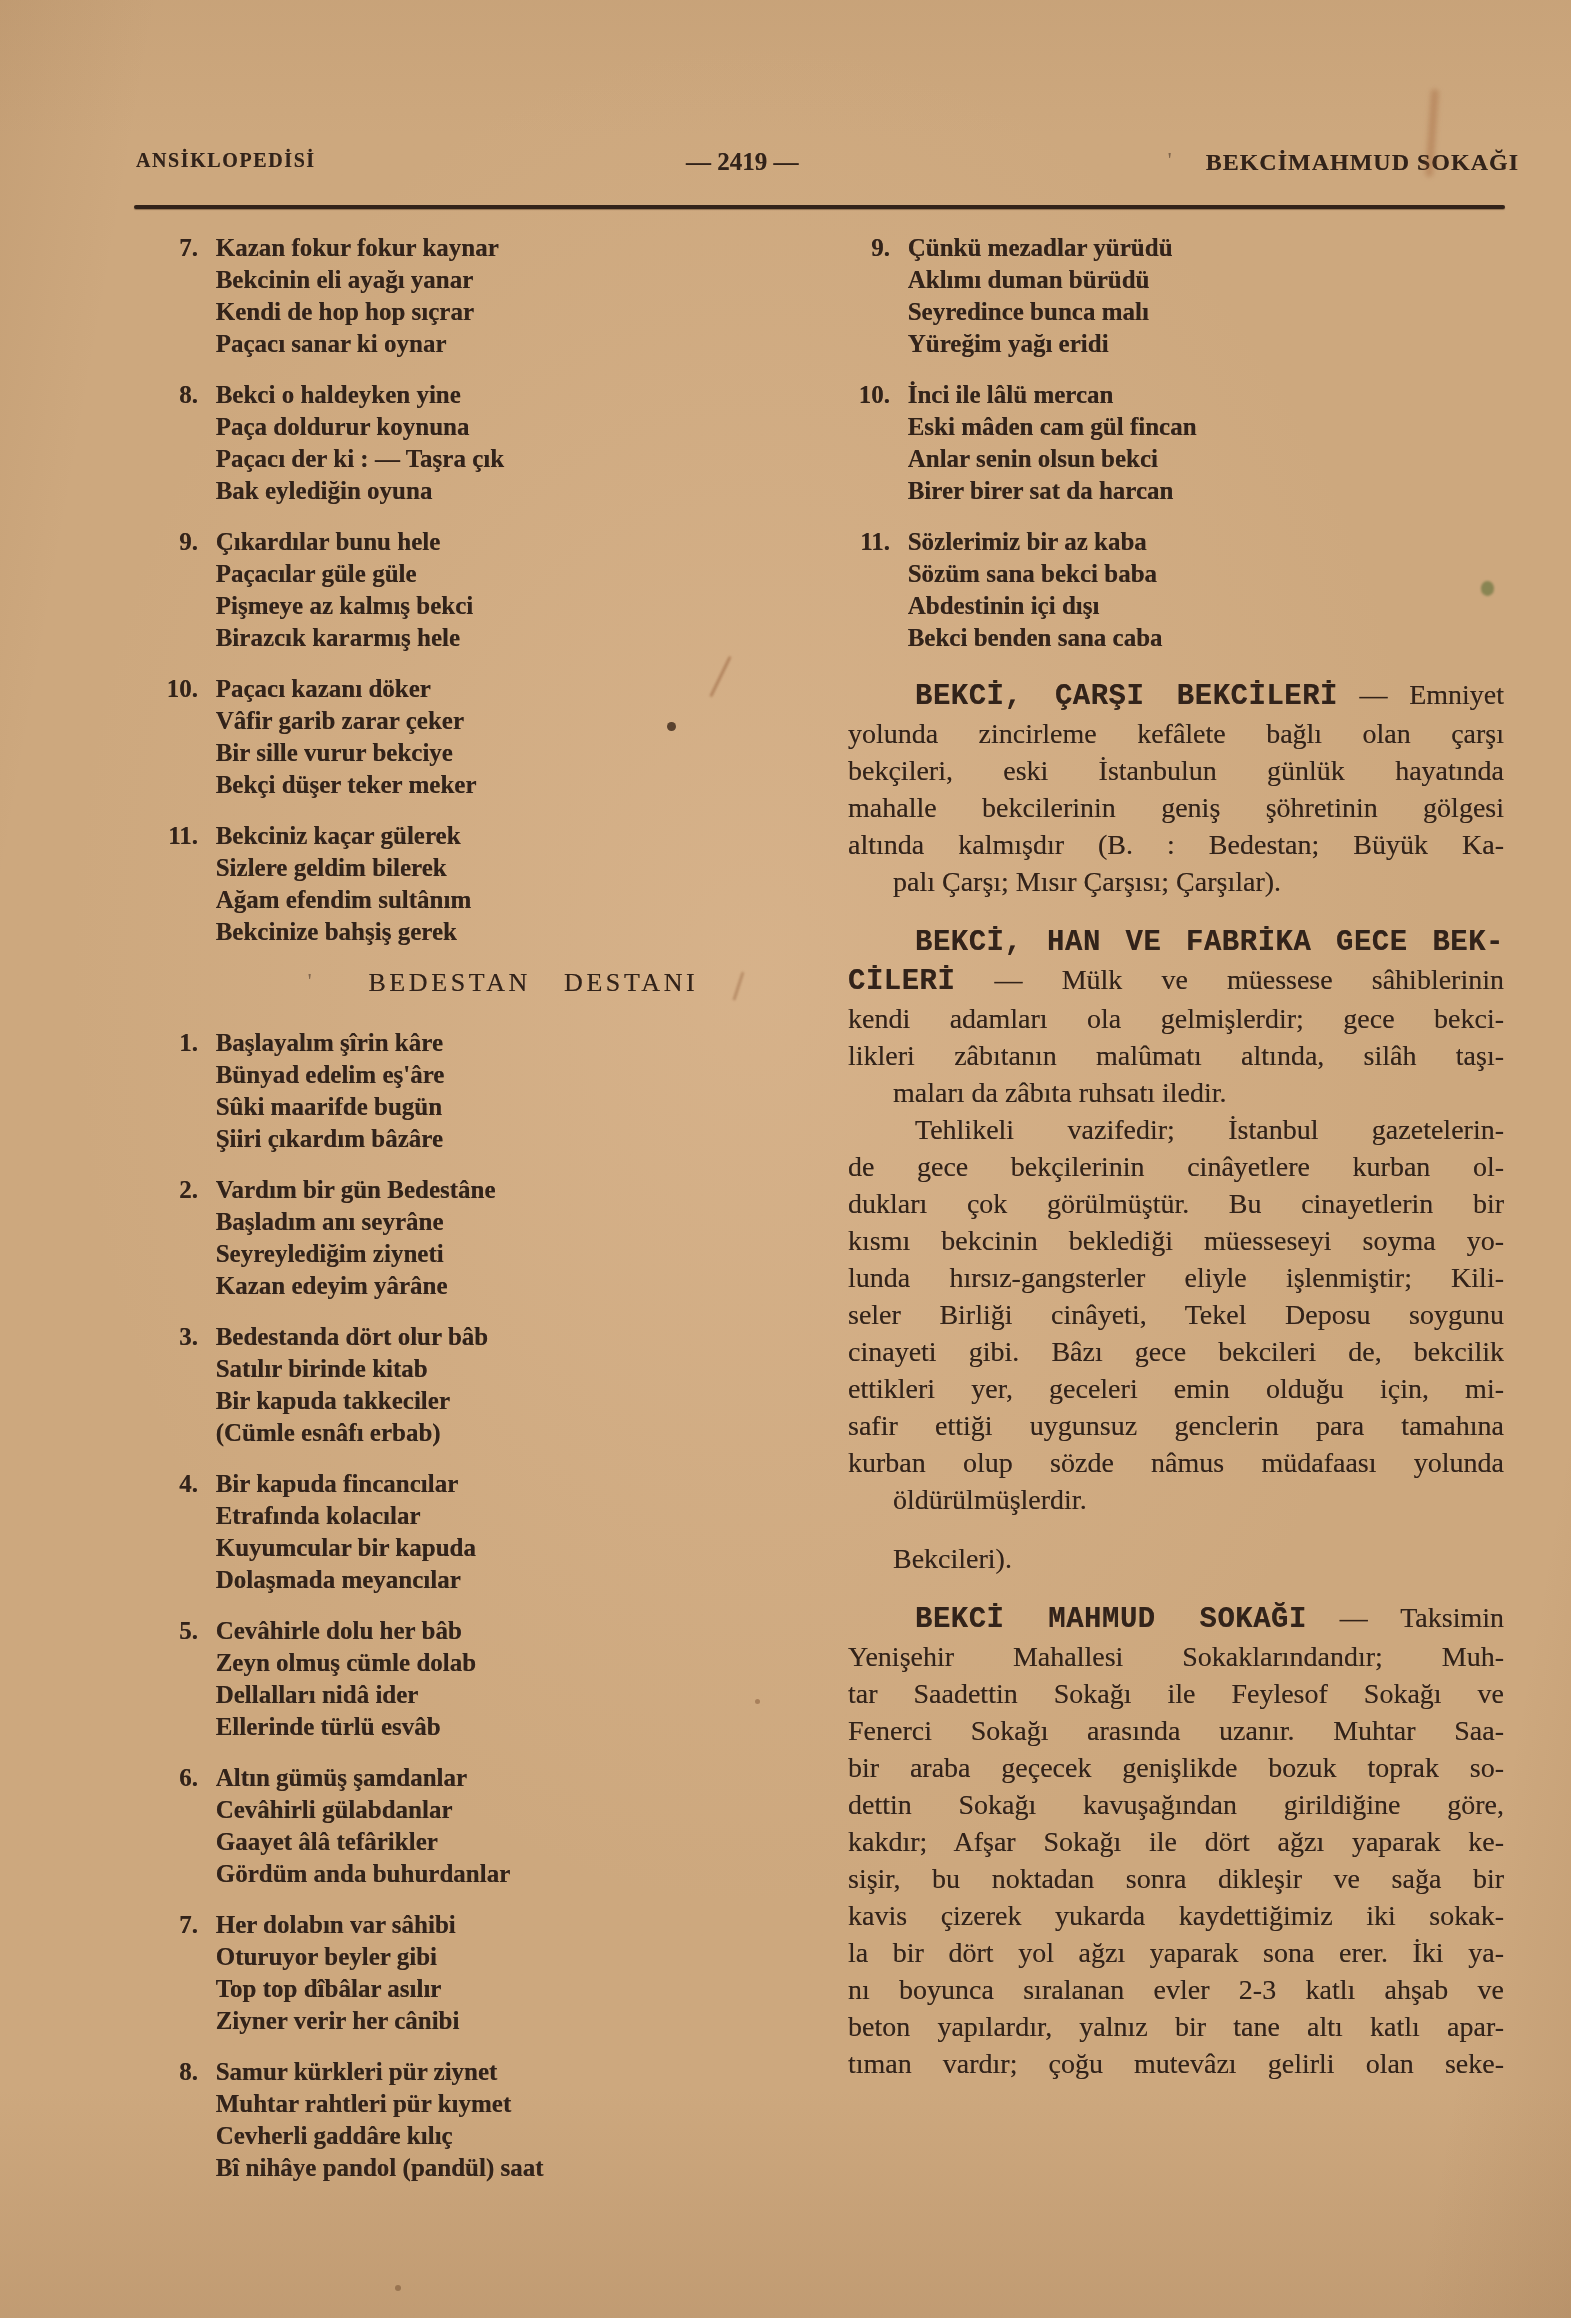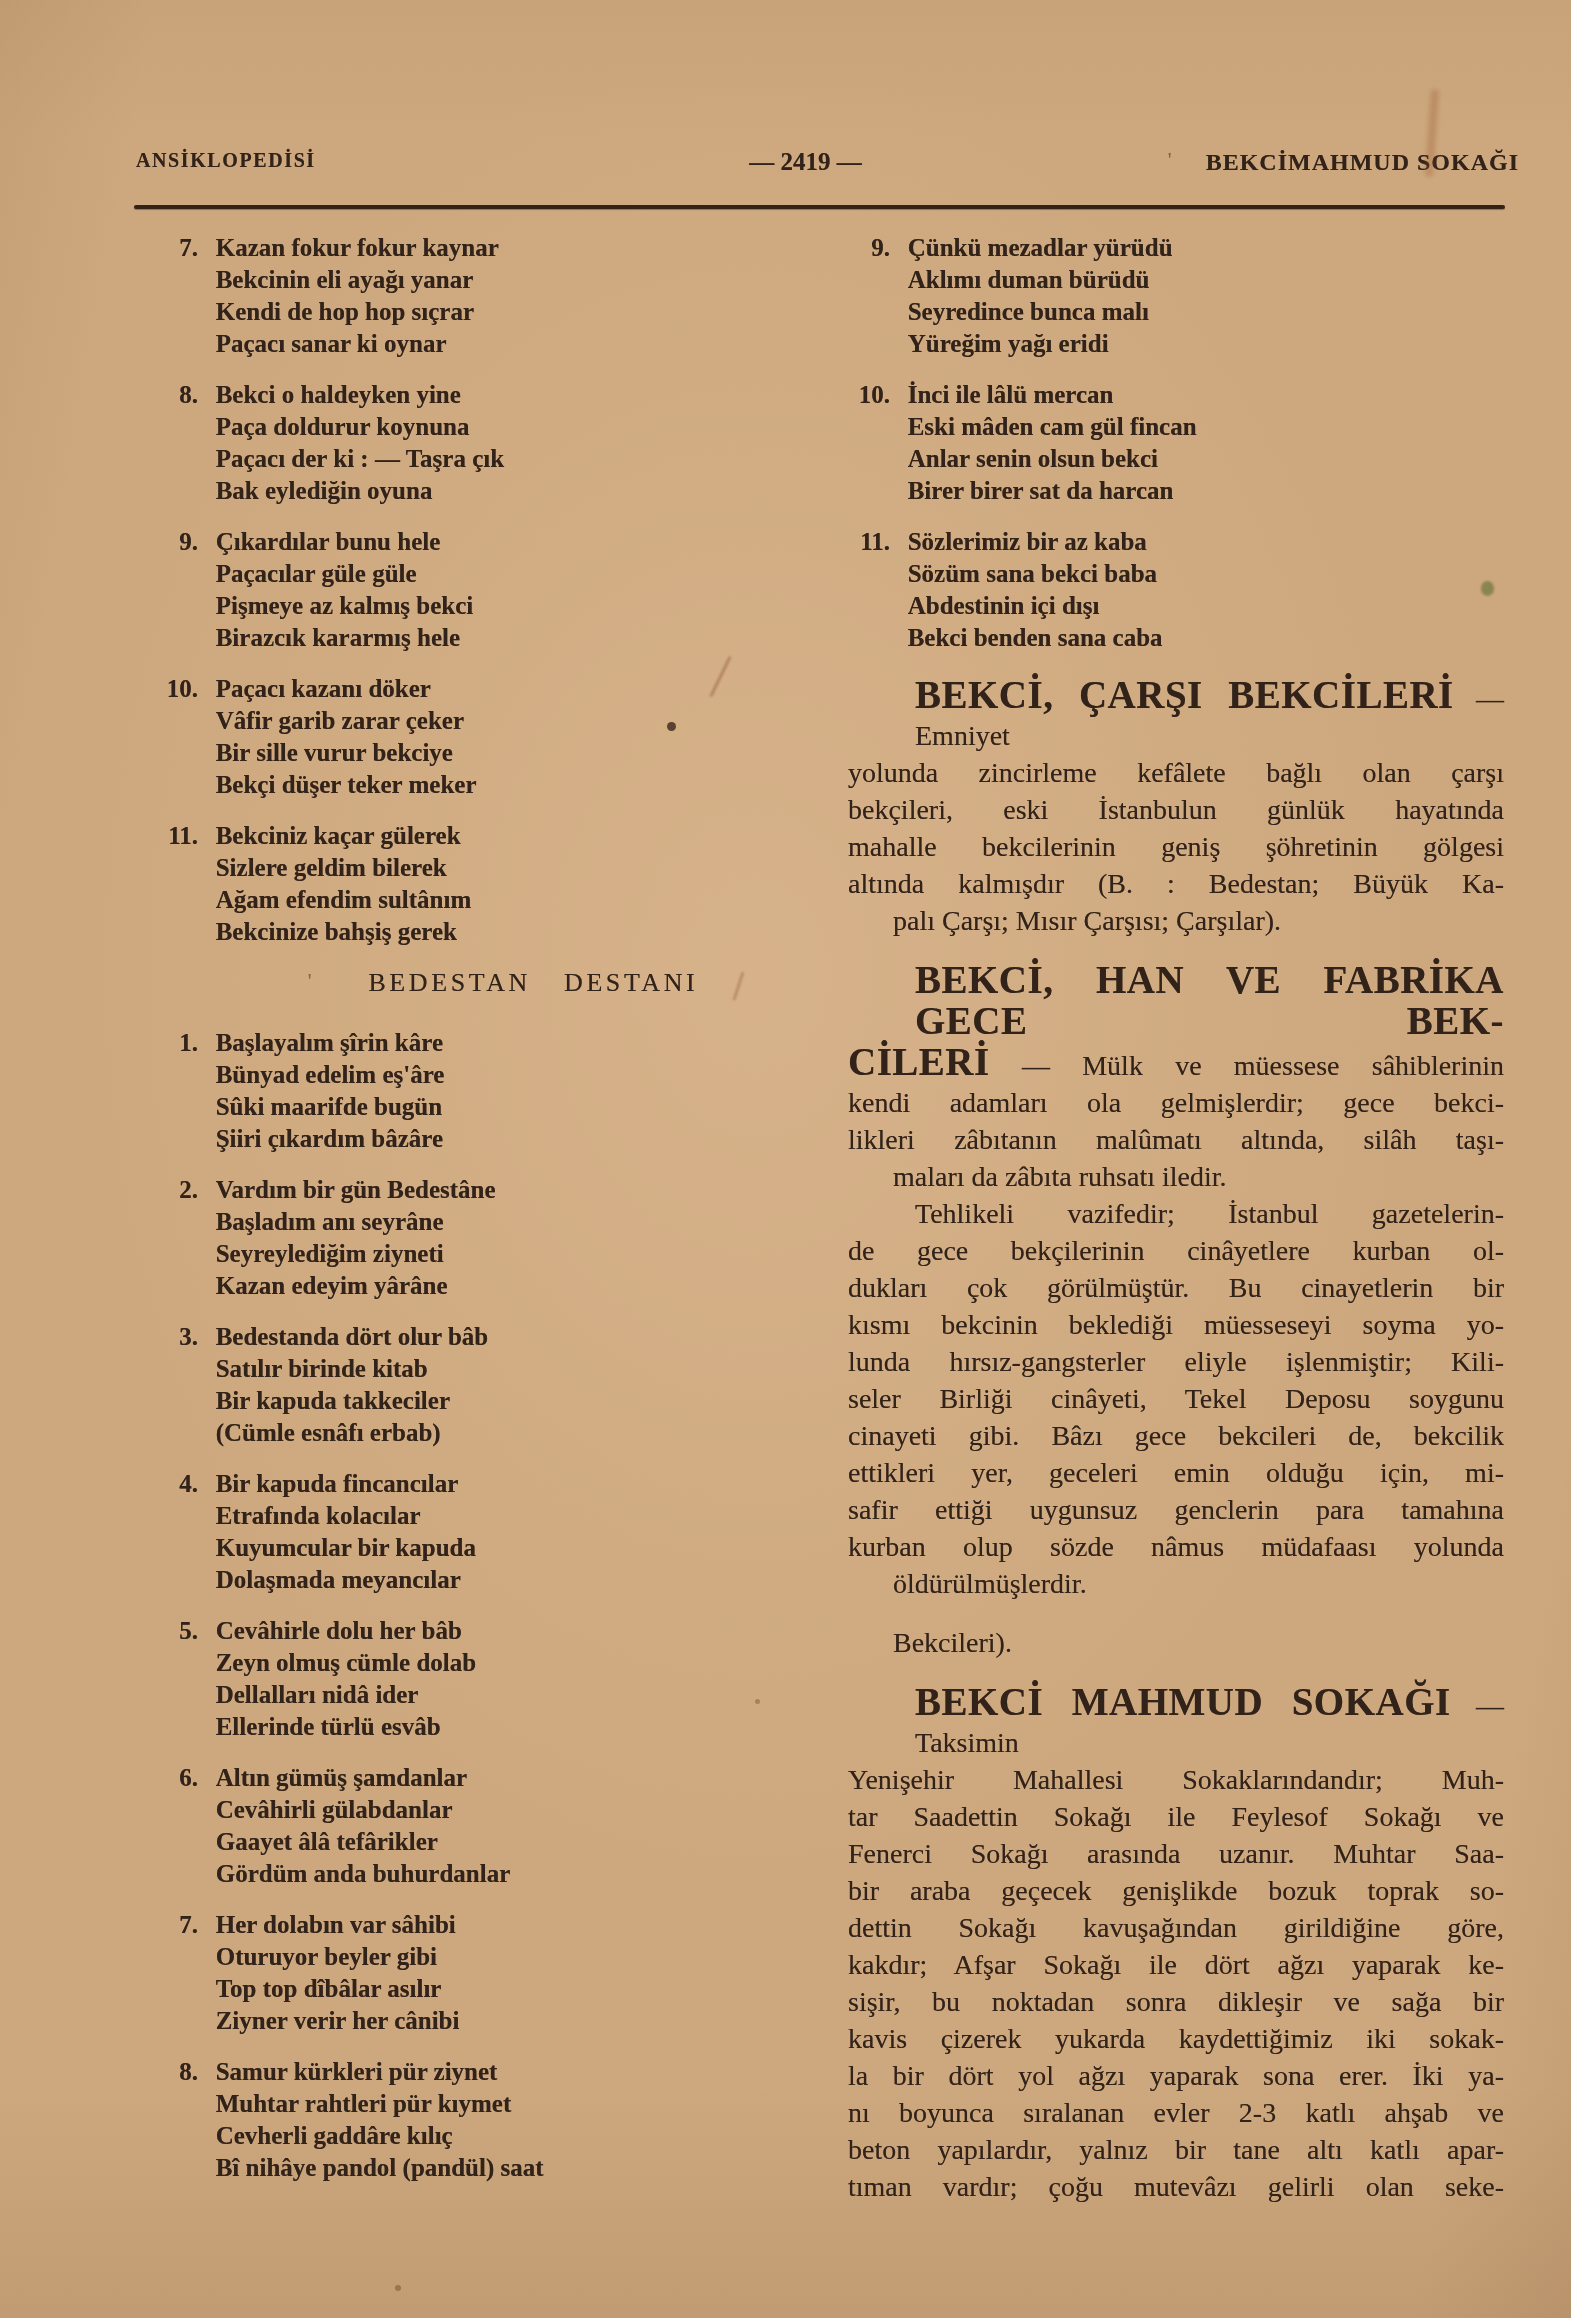--- a/index.html
+++ b/index.html
@@ -19,42 +19,42 @@
   .grain{
     position:absolute;inset:0;pointer-events:none;
     background-image:
       radial-gradient(rgba(90,60,35,.05) 0.5px, rgba(0,0,0,0) 0.8px),
       radial-gradient(rgba(255,240,220,.05) 0.5px, rgba(0,0,0,0) 0.8px);
     background-size:12px 10px, 16px 14px;
     background-position:0 0, 4.7px 6.8px;
   }
   
   .header-left{position:absolute;left:136px;top:149px;font-size:20px;letter-spacing:1.6px;font-weight:700;text-shadow:0 0 0.5px rgba(50,30,20,.5);}
-  .header-center{position:absolute;left:686px;top:148px;width:239px;text-align:center;font-size:25px;font-weight:700;text-shadow:0 0 0.5px rgba(50,30,20,.5);}
+  .header-center{position:absolute;left:686px;top:148px;width:239px;text-align:left;font-size:25px;font-weight:700;text-shadow:0 0 0.5px rgba(50,30,20,.5);}
   .header-right{position:absolute;right:52px;top:148px;font-size:24px;letter-spacing:1px;font-weight:700;text-align:left;text-shadow:0 0 0.5px rgba(50,30,20,.5);}
   .stray{opacity:.5;font-weight:400;margin-right:33px;font-size:21px;vertical-align:3.1px;}
   .rule{position:absolute;left:134px;right:66px;top:205px;height:3.6px;background:#32231a;border-radius:2.1px;box-shadow:0 1px 1px rgba(70,45,25,.45);}
   
   .col-left{position:absolute;left:156px;top:232px;width:647px;}
   .col-right{position:absolute;left:848px;top:232px;width:656px;}
   
   .stanza{display:flex;margin-bottom:19px;}
   .stanza .num{flex:0 0 42px;text-align:right;font-weight:700;font-size:25px;line-height:32px;text-shadow:0 0 0.5px rgba(50,30,20,.55);}
   .stanza .vlines{padding-left:17.7px;}
   .vline{font-weight:700;font-size:25px;line-height:32px;white-space:nowrap;text-shadow:0 0 0.5px rgba(50,30,20,.55);}
   
   .section-heading{margin:12.5px 0 30px;text-align:center;font-size:26px;line-height:28px;letter-spacing:3.6px;word-spacing:23px;padding-left:47px;text-shadow:0 0 0.5px rgba(50,30,20,.5);}
   .section-heading .stray{margin-right:57px;letter-spacing:0;word-spacing:0;}
   
   .article{margin-top:22px;}
   .article.no-gap{margin-top:0;}
   .pline{font-size:28px;line-height:37px;text-align:justify;text-align-last:justify;text-shadow:0 0 0.6px rgba(50,30,20,.5);}
   .pline.natural{text-align-last:left;margin-left:45px;}
   .pline.indent{padding-left:67px;}
-  .pline b{font-weight:700;font-size:39px;letter-spacing:0.5px;}
+  .pline b{font-weight:700;font-size:29px;letter-spacing:0.5px;font-family:Liberation Mono, monospace;}
   
   .stain{position:absolute;pointer-events:none;border-radius:50%;}
   .stain.streak-top-right{left:1428px;top:89px;width:8.3px;height:88px;background:rgba(150,85,45,.32);filter:blur(2.6px);transform:rotate(4deg);border-radius:4.2px;}
   .stain.green-dot{left:1481px;top:581px;width:12.5px;height:14.6px;background:rgba(82,104,48,.55);filter:blur(0.8px);}
   .stain.dark-dot{left:667px;top:722px;width:8.8px;height:8.8px;background:rgba(48,30,18,.75);filter:blur(0.4px);}
   .stain.slash{left:719px;top:654px;width:3.1px;height:45px;background:rgba(130,70,35,.40);filter:blur(1px);transform:rotate(26deg);border-radius:2.1px;}
   .stain.small-slash{left:737px;top:971px;width:2.6px;height:30px;background:rgba(130,75,40,.35);filter:blur(1px);transform:rotate(18deg);border-radius:2.1px;}
   .stain.bottom-dot{left:395px;top:2285px;width:6.2px;height:6.2px;background:rgba(90,55,30,.4);filter:blur(0.5px);}
   .stain.mid-dot{left:755px;top:1699px;width:5.2px;height:5.2px;background:rgba(110,65,35,.4);filter:blur(0.5px);}
 </style>

